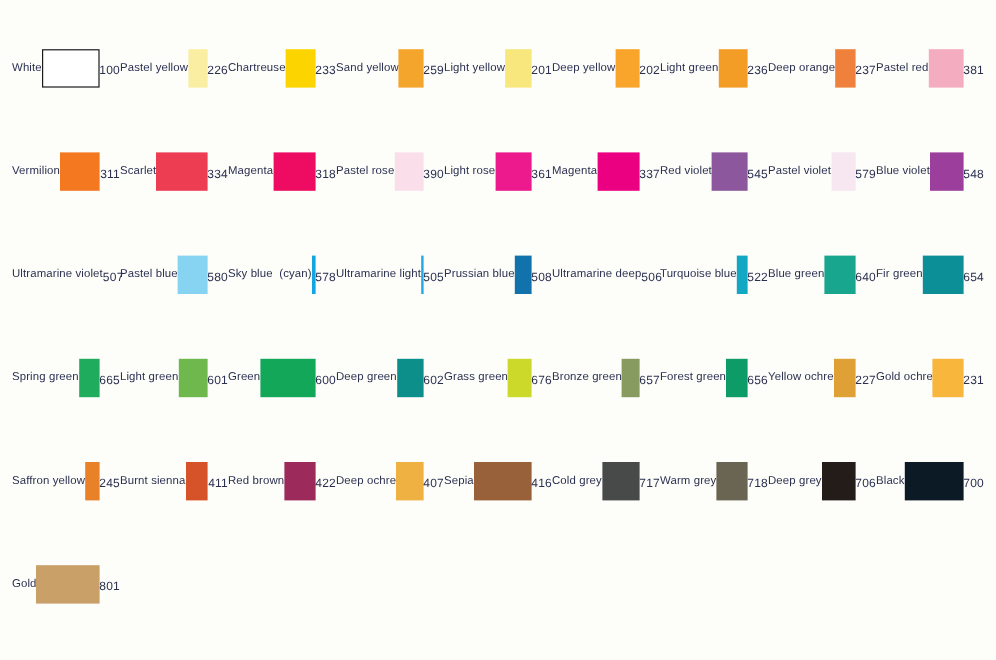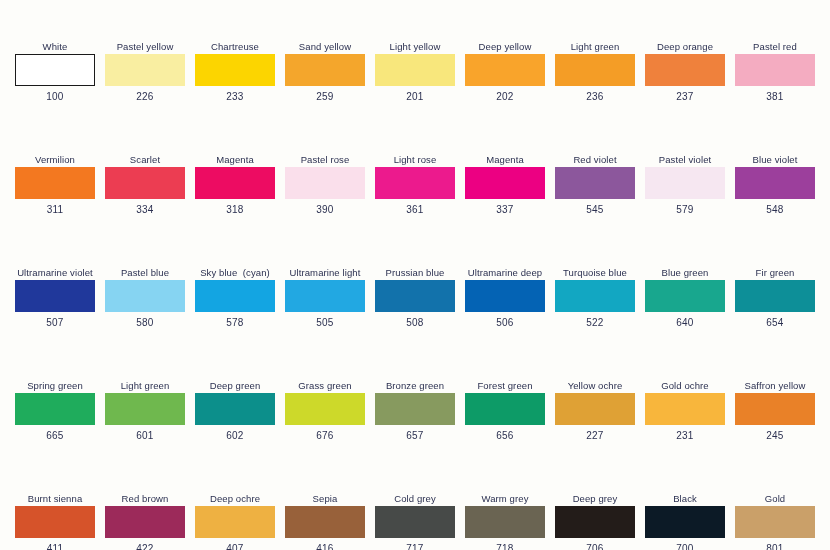--- a/index.html
+++ b/index.html
@@ -27,23 +27,22 @@
     display: grid;
     grid-template-columns: repeat(9, 90px);
     column-gap: 0px;
     row-gap: 0px;
   }
   .cell {
     width: 90px;
     height: 86px;
     box-sizing: border-box;
     display: flex;
-    flex-direction: column;
+    flex-direction: row;
     align-items: center;
-    margin-top: 27px;
   }
   .cell.empty {
     visibility: hidden;
   }
   .swatch-label {
     font-size: 9.5px;
     color: #2b3050;
     line-height: 11px;
     height: 13px;
     white-space: pre;
@@ -211,20 +210,25 @@
         <div class="swatch-label">Spring green</div>
         <div class="swatch" style="background: rgb(31, 172, 92);"></div>
         <div class="swatch-code">665</div>
       </div>
       <div class="cell">
         <div class="swatch-label">Light green</div>
         <div class="swatch" style="background: rgb(111, 184, 78);"></div>
         <div class="swatch-code">601</div>
       </div>
       <div class="cell">
+        <div class="swatch-label">Green</div>
+        <div class="swatch" style="background: rgb(19, 167, 90);"></div>
+        <div class="swatch-code">600</div>
+      </div>
+      <div class="cell">
         <div class="swatch-label">Deep green</div>
         <div class="swatch" style="background: rgb(12, 143, 139);"></div>
         <div class="swatch-code">602</div>
       </div>
       <div class="cell">
         <div class="swatch-label">Grass green</div>
         <div class="swatch" style="background: rgb(205, 217, 42);"></div>
         <div class="swatch-code">676</div>
       </div>
       <div class="cell">

